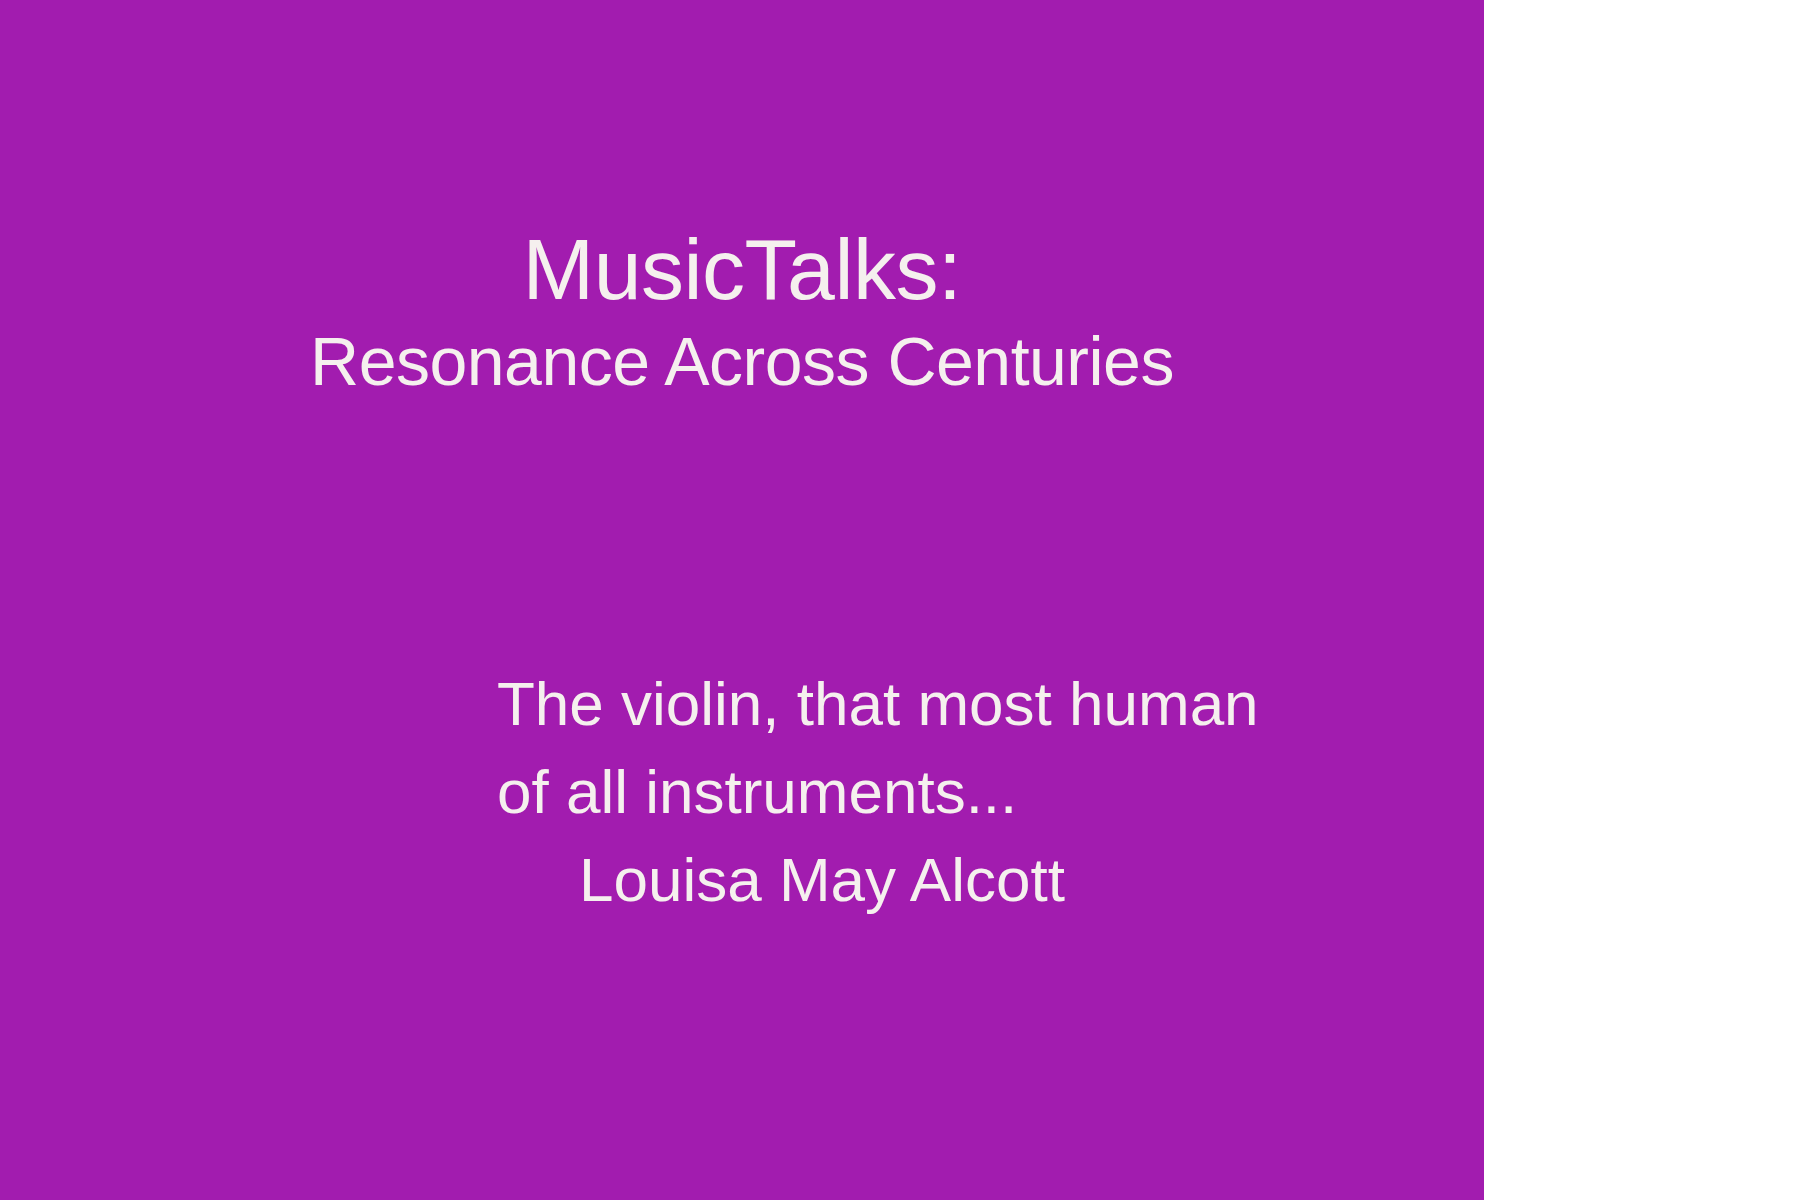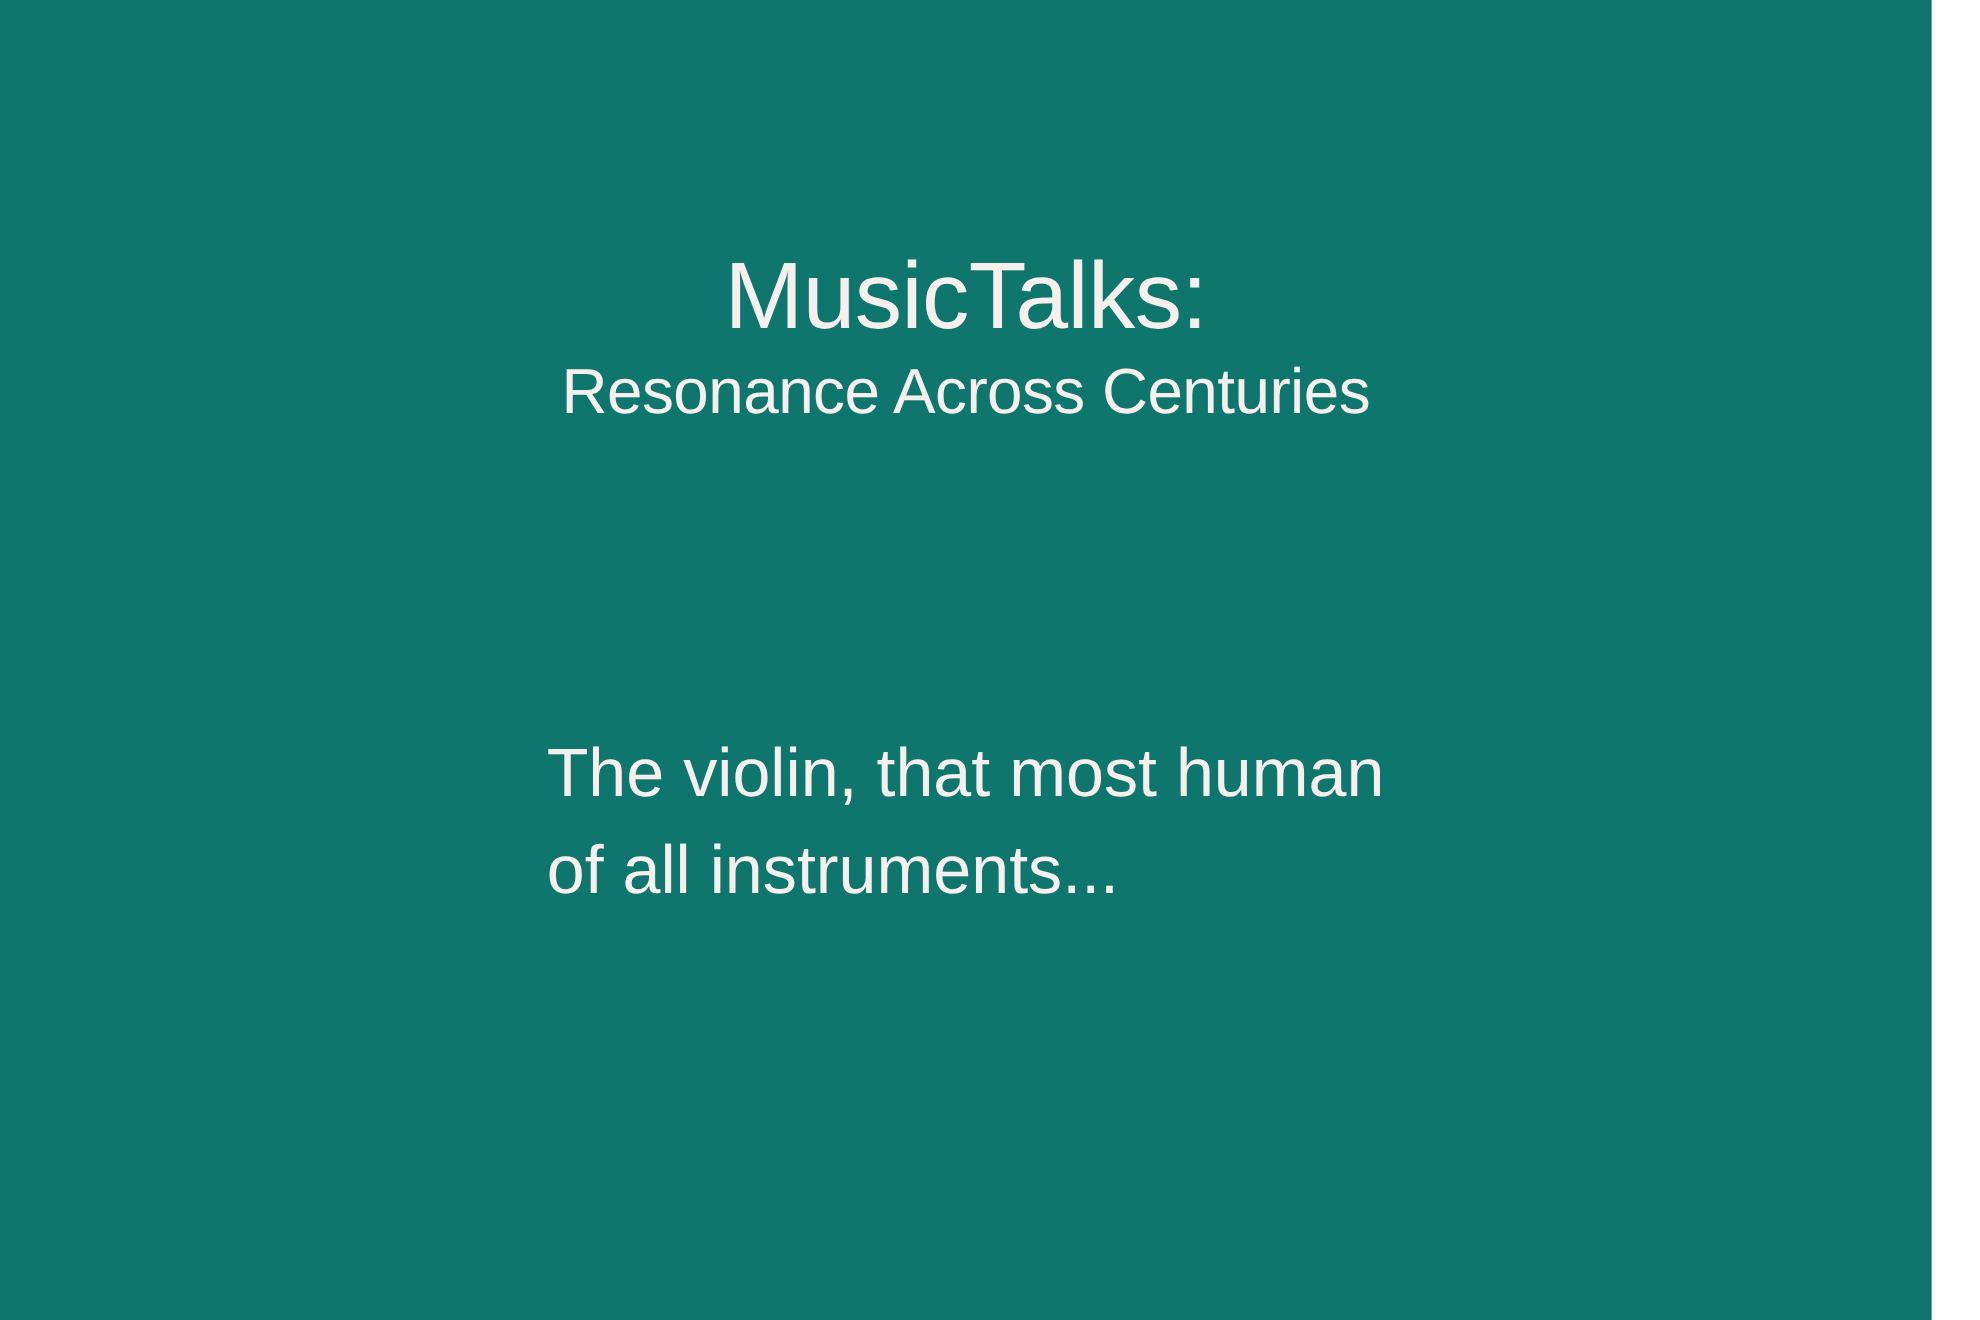--- a/index.html
+++ b/index.html
@@ -8,23 +8,23 @@
   }
   body {
     width: 1800px;
     height: 1200px;
     overflow: hidden;
     font-family: "Liberation Sans", sans-serif;
   }
 
   .slide {
     position: relative;
-    width: 1756px;
+    width: 1484px;
     height: 1200px;
-    background: #0f766e;
+    background: #a21caf;
     box-sizing: border-box;
     overflow: hidden;
   }
 
   
   .title-block {
     position: absolute;
     left: 0;
     right: 0;
     top: 218px;
@@ -42,21 +42,21 @@
     line-height: 1.20;
     letter-spacing: -0.5px;
     white-space: nowrap;
   }
 
   .title-line-1 {
     font-size: 86px;
   }
 
   .title-line-2 {
-    font-size: 58px;
+    font-size: 68px;
   }
 
   
   .quote-block {
     position: absolute;
     left: 497px;
     top: 660px;
     width: 900px;
     text-align: left;
   }
@@ -90,15 +90,16 @@
 <div class="slide">
 
   <div class="title-block">
     <span class="title-line title-line-1">MusicTalks:</span>
     <span class="title-line title-line-2">Resonance Across Centuries</span>
   </div>
 
   <div class="quote-block">
     <span class="quote-line">The violin, that most human</span>
     <span class="quote-line">of all instruments...</span>
+    <span class="attribution-line">Louisa May Alcott</span>
   </div>
 
 </div>
 
 </body></html>

